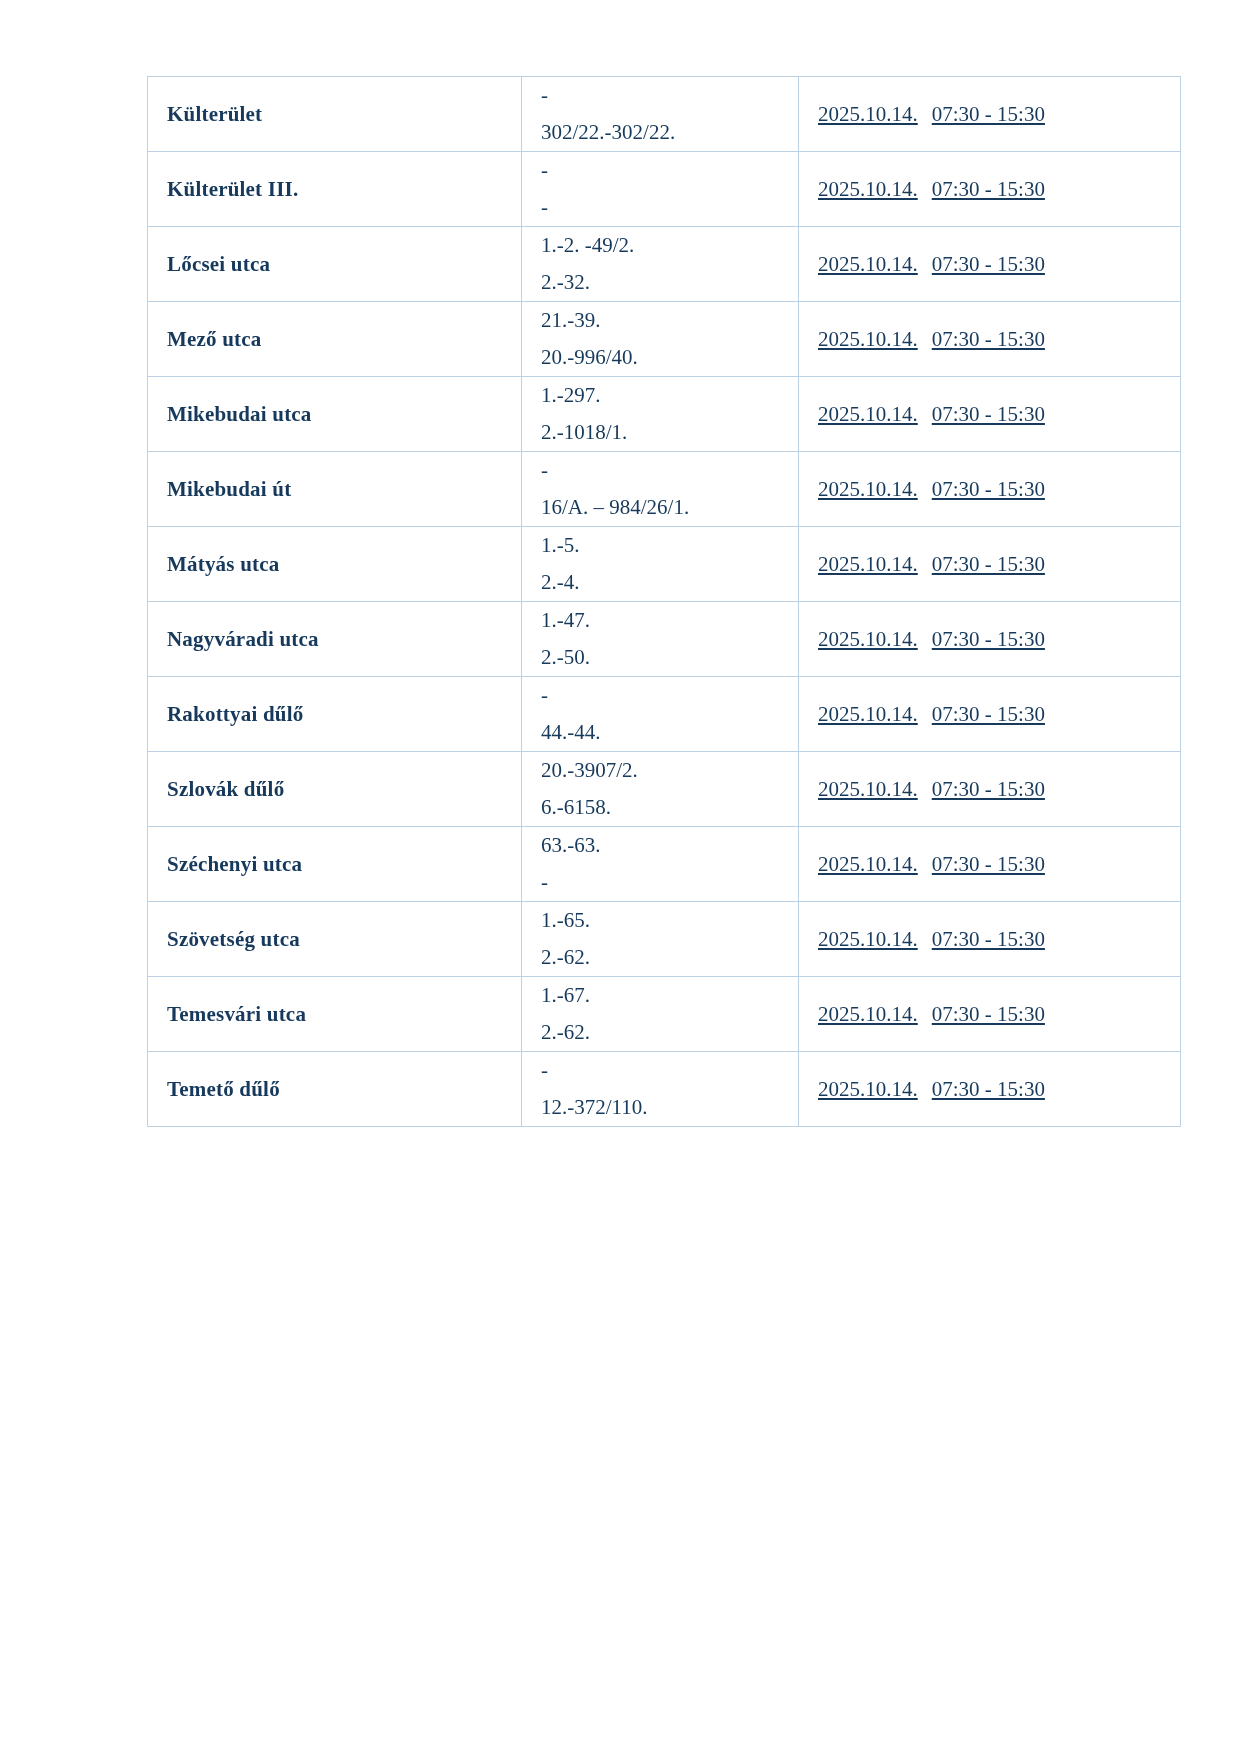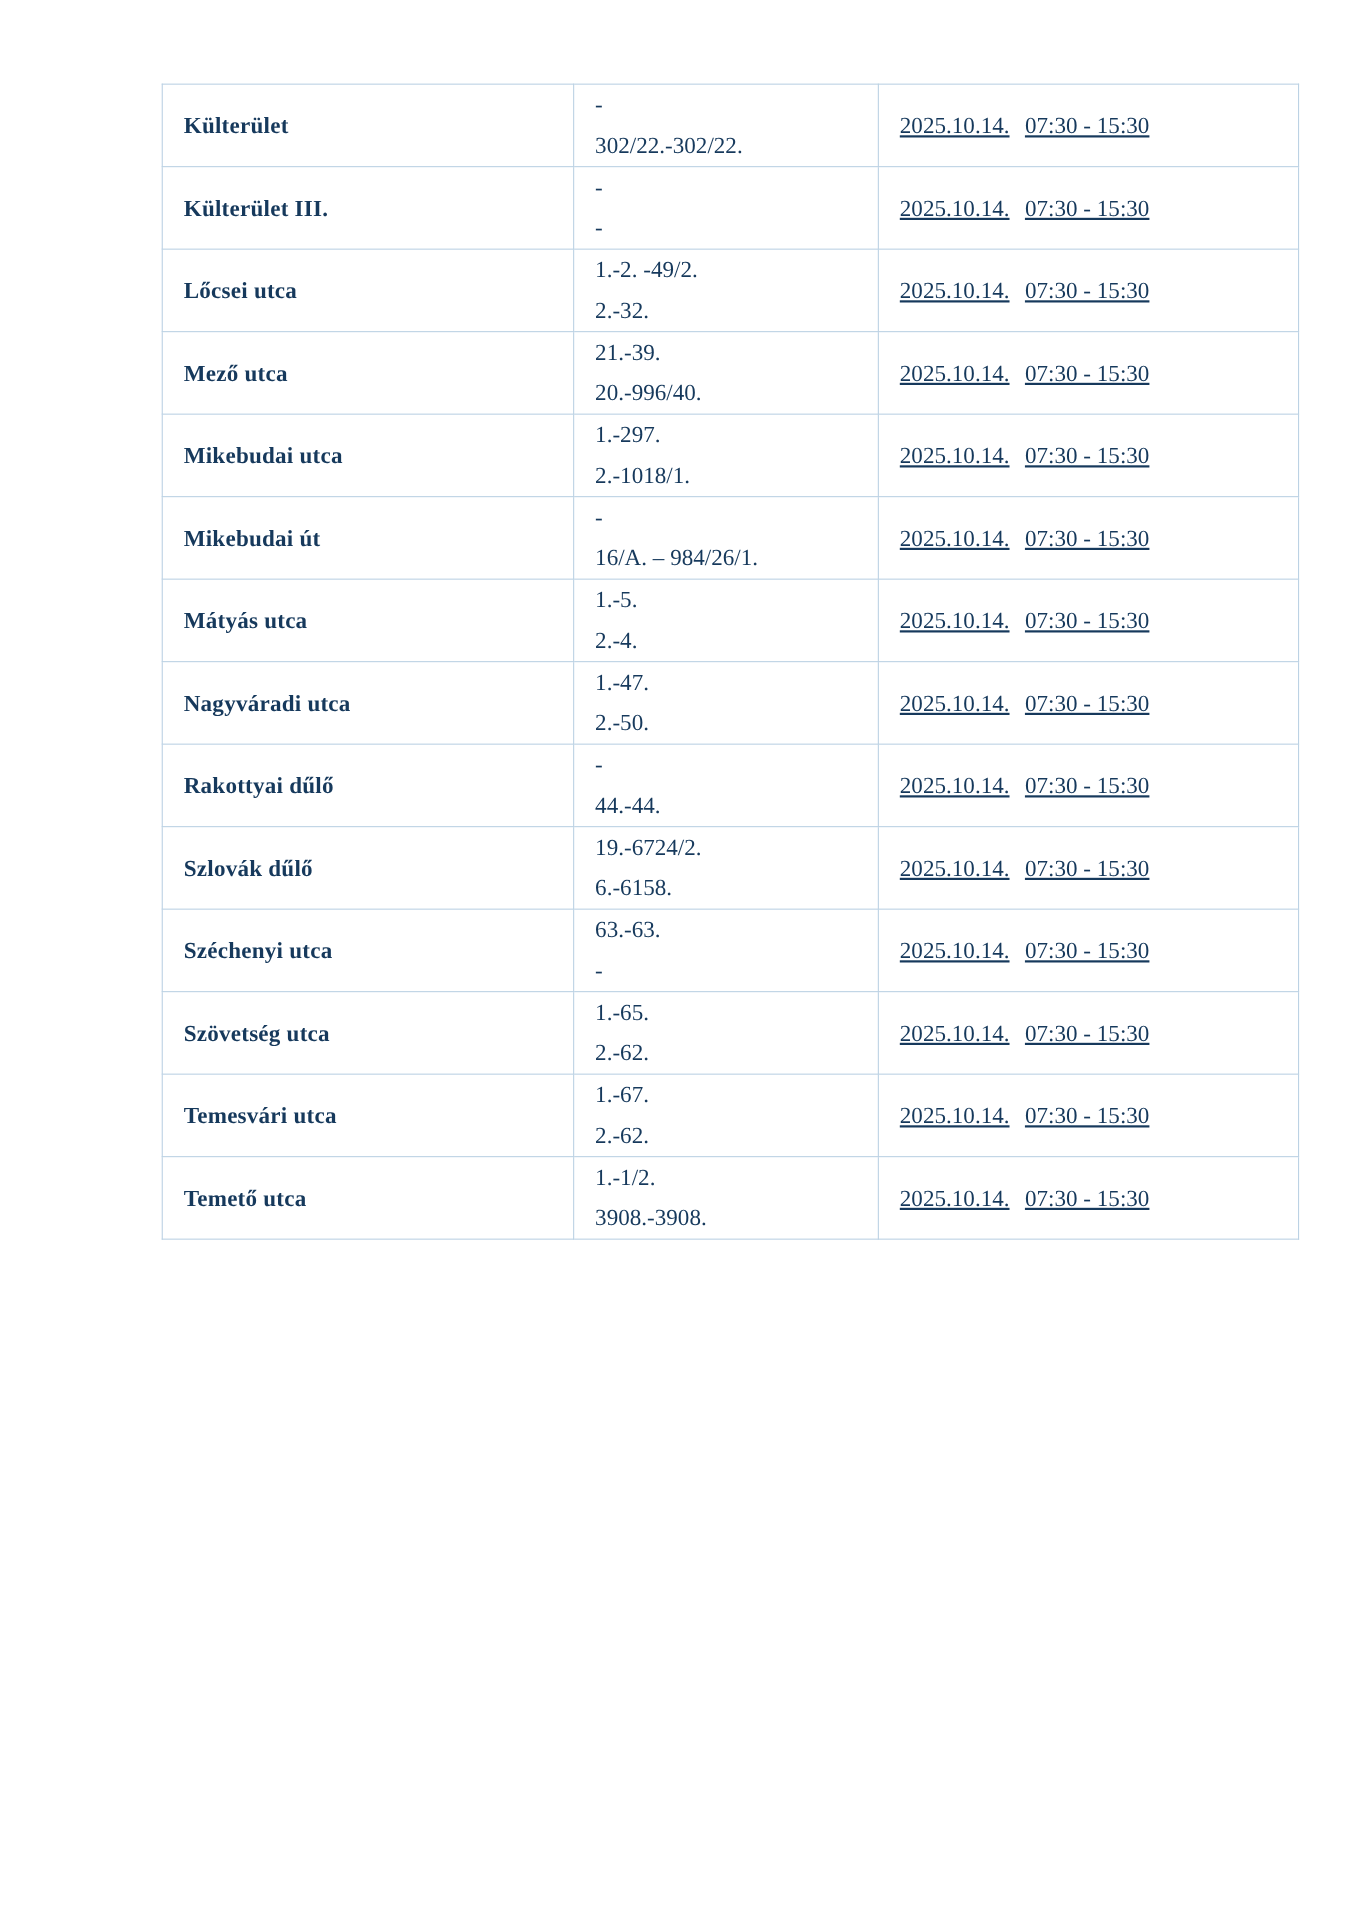--- a/index.html
+++ b/index.html
@@ -111,21 +111,21 @@
       <td class="col-street"><span>Rakottyai dűlő</span></td>
       <td class="col-range">
           <div>-</div>
           <div>44.-44.</div>
         </td>
       <td class="col-when"><span>2025.10.14.</span><span class="time-part">07:30 - 15:30</span></td>
     </tr>
     <tr>
       <td class="col-street"><span>Szlovák dűlő</span></td>
       <td class="col-range">
-          <div>19.-6724/2.</div>
+          <div>20.-3907/2.</div>
           <div>6.-6158.</div>
         </td>
       <td class="col-when"><span>2025.10.14.</span><span class="time-part">07:30 - 15:30</span></td>
     </tr>
     <tr>
       <td class="col-street"><span>Széchenyi utca</span></td>
       <td class="col-range">
           <div>63.-63.</div>
           <div>-</div>
         </td>
@@ -141,21 +141,21 @@
     </tr>
     <tr>
       <td class="col-street"><span>Temesvári utca</span></td>
       <td class="col-range">
           <div>1.-67.</div>
           <div>2.-62.</div>
         </td>
       <td class="col-when"><span>2025.10.14.</span><span class="time-part">07:30 - 15:30</span></td>
     </tr>
     <tr>
-      <td class="col-street"><span>Temető utca</span></td>
+      <td class="col-street"><span>Temető dűlő</span></td>
       <td class="col-range">
-          <div>1.-1/2.</div>
-          <div>3908.-3908.</div>
+          <div>-</div>
+          <div>12.-372/110.</div>
         </td>
       <td class="col-when"><span>2025.10.14.</span><span class="time-part">07:30 - 15:30</span></td>
     </tr>
   </tbody>
 </table>
 
 </body></html>

